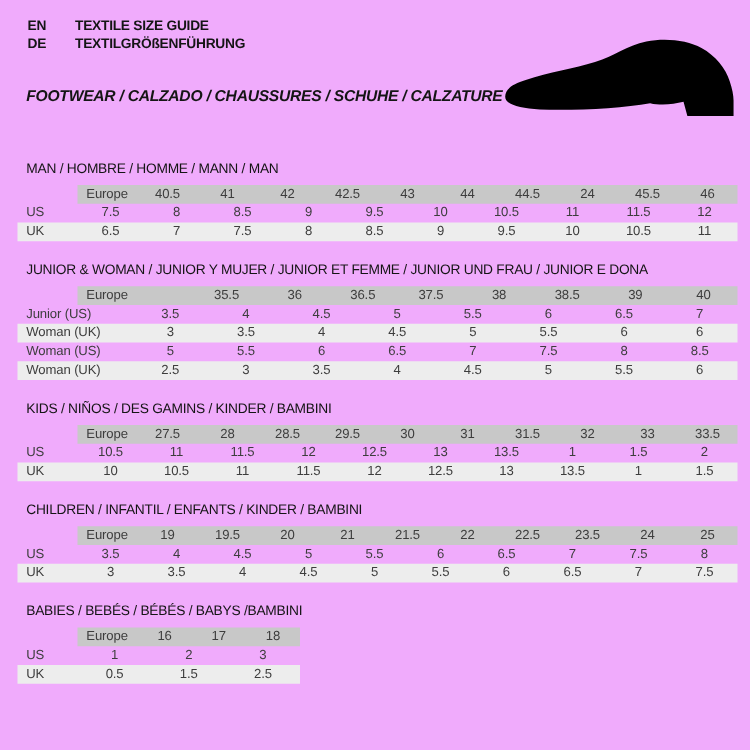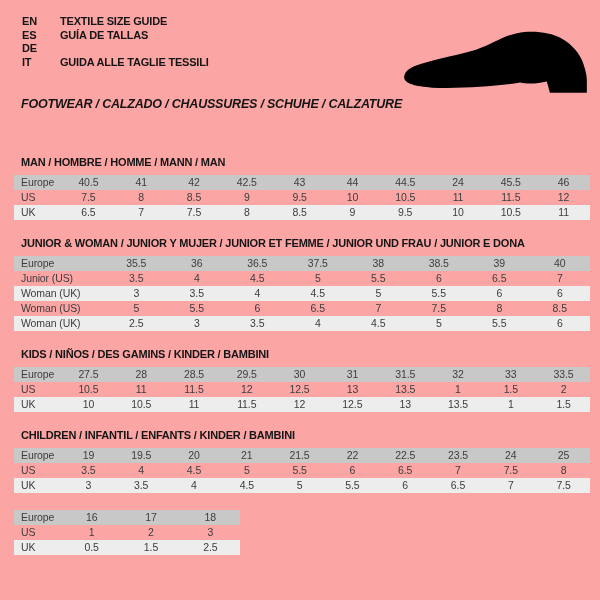--- a/index.html
+++ b/index.html
@@ -10,73 +10,66 @@
     --icon-color: #000000;
   }
   * { box-sizing: border-box; }
   html, body { margin: 0; padding: 0; }
   body {
     width: 600px; height: 600px;
     background: #ffffff;
     font-family: "Liberation Sans", sans-serif;
     color: var(--cell-text);
   }
-  .page { position: relative; width: 600px; height: 600px; overflow: hidden; background: #fca5a5; }
+  .page { position: relative; width: 600px; height: 600px; overflow: hidden; background: #f0abfc; }
 
   
   .lang-list { padding: 15px 0 0 22px; }
   .lang-row { display: flex; font-weight: bold; font-size: 11px; line-height: 13.5px; color: var(--title-text); letter-spacing: -0.2px; }
   .lang-code { width: 38px; flex: 0 0 38px; }
 
   .category-title {
     margin: 29px 0 0 21px;
     font-weight: bold; font-size: 12.5px; line-height: 13px;
     color: var(--title-text); letter-spacing: -0.2px; font-style: italic;
   }
 
   
   .shoe { position: absolute; top: 30px; left: 398px; width: 195px; height: 66px; fill: var(--icon-color); }
 
   
   .tables { margin: 45px 10px 0 14px; }
   .section:not(:first-child) { margin-top: 17px; }
   .section-title {
-    font-size: 11px; font-weight: bold; color: var(--title-text);
+    font-size: 11px; font-weight: normal; color: var(--title-text);
     margin: 0 0 7px 7px; line-height: 12px; letter-spacing: -0.2px;
     white-space: nowrap;
   }
   .stable { width: 576px; }
   .t-babies .stable { width: 226px; }
   .srow { display: flex; height: 15px; line-height: 15px; font-size: 10.5px; letter-spacing: -0.1px; }
-  .srow.header { background: var(--header-row); }
+  .srow.header { background: var(--header-row); margin-left: 48px; }
   .srow.shade { background: var(--shade-row); }
   .cell-label { flex: 0 0 48px; padding-left: 7px; white-space: nowrap; }
   .t-junior .cell-label { flex: 0 0 92px; }
   .cell { flex: 1 1 0; text-align: center; }
 </style>
 </head>
 <body>
 
 <div class="page">
 
   <div class="lang-list">
       <div class="lang-row">
         <span class="lang-code">EN</span>
         <span class="lang-label">TEXTILE SIZE GUIDE</span>
       </div>
       <div class="lang-row">
-        <span class="lang-code">ES</span>
-        <span class="lang-label">GUÍA DE TALLAS</span>
-      </div>
-      <div class="lang-row">
         <span class="lang-code">DE</span>
-      </div>
-      <div class="lang-row">
-        <span class="lang-code">IT</span>
-        <span class="lang-label">GUIDA ALLE TAGLIE TESSILI</span>
+        <span class="lang-label">TEXTILGRÖßENFÜHRUNG</span>
       </div>
     </div>
 
   <svg class="shoe" viewBox="0 0 190 64" aria-hidden="true">
     <path d="M6 46
              C6 40 12 36 22 33
              C40 27 60 24 76 19
              C92 14 101 6 116 3
              C131 0 148 2 159 8
              C170 14 178 24 181 34
@@ -278,20 +271,21 @@
             <span class="cell">5</span>
             <span class="cell">5.5</span>
             <span class="cell">6</span>
             <span class="cell">6.5</span>
             <span class="cell">7</span>
             <span class="cell">7.5</span>
           </div>
         </div>
       </section>
       <section class="section t-babies">
+        <div class="section-title">BABIES / BEBÉS / BÉBÉS / BABYS /BAMBINI</div>
         <div class="stable">
           <div class="srow header">
             <span class="cell-label">Europe</span>
             <span class="cell">16</span>
             <span class="cell">17</span>
             <span class="cell">18</span>
           </div>
           <div class="srow plain">
             <span class="cell-label">US</span>
             <span class="cell">1</span>

